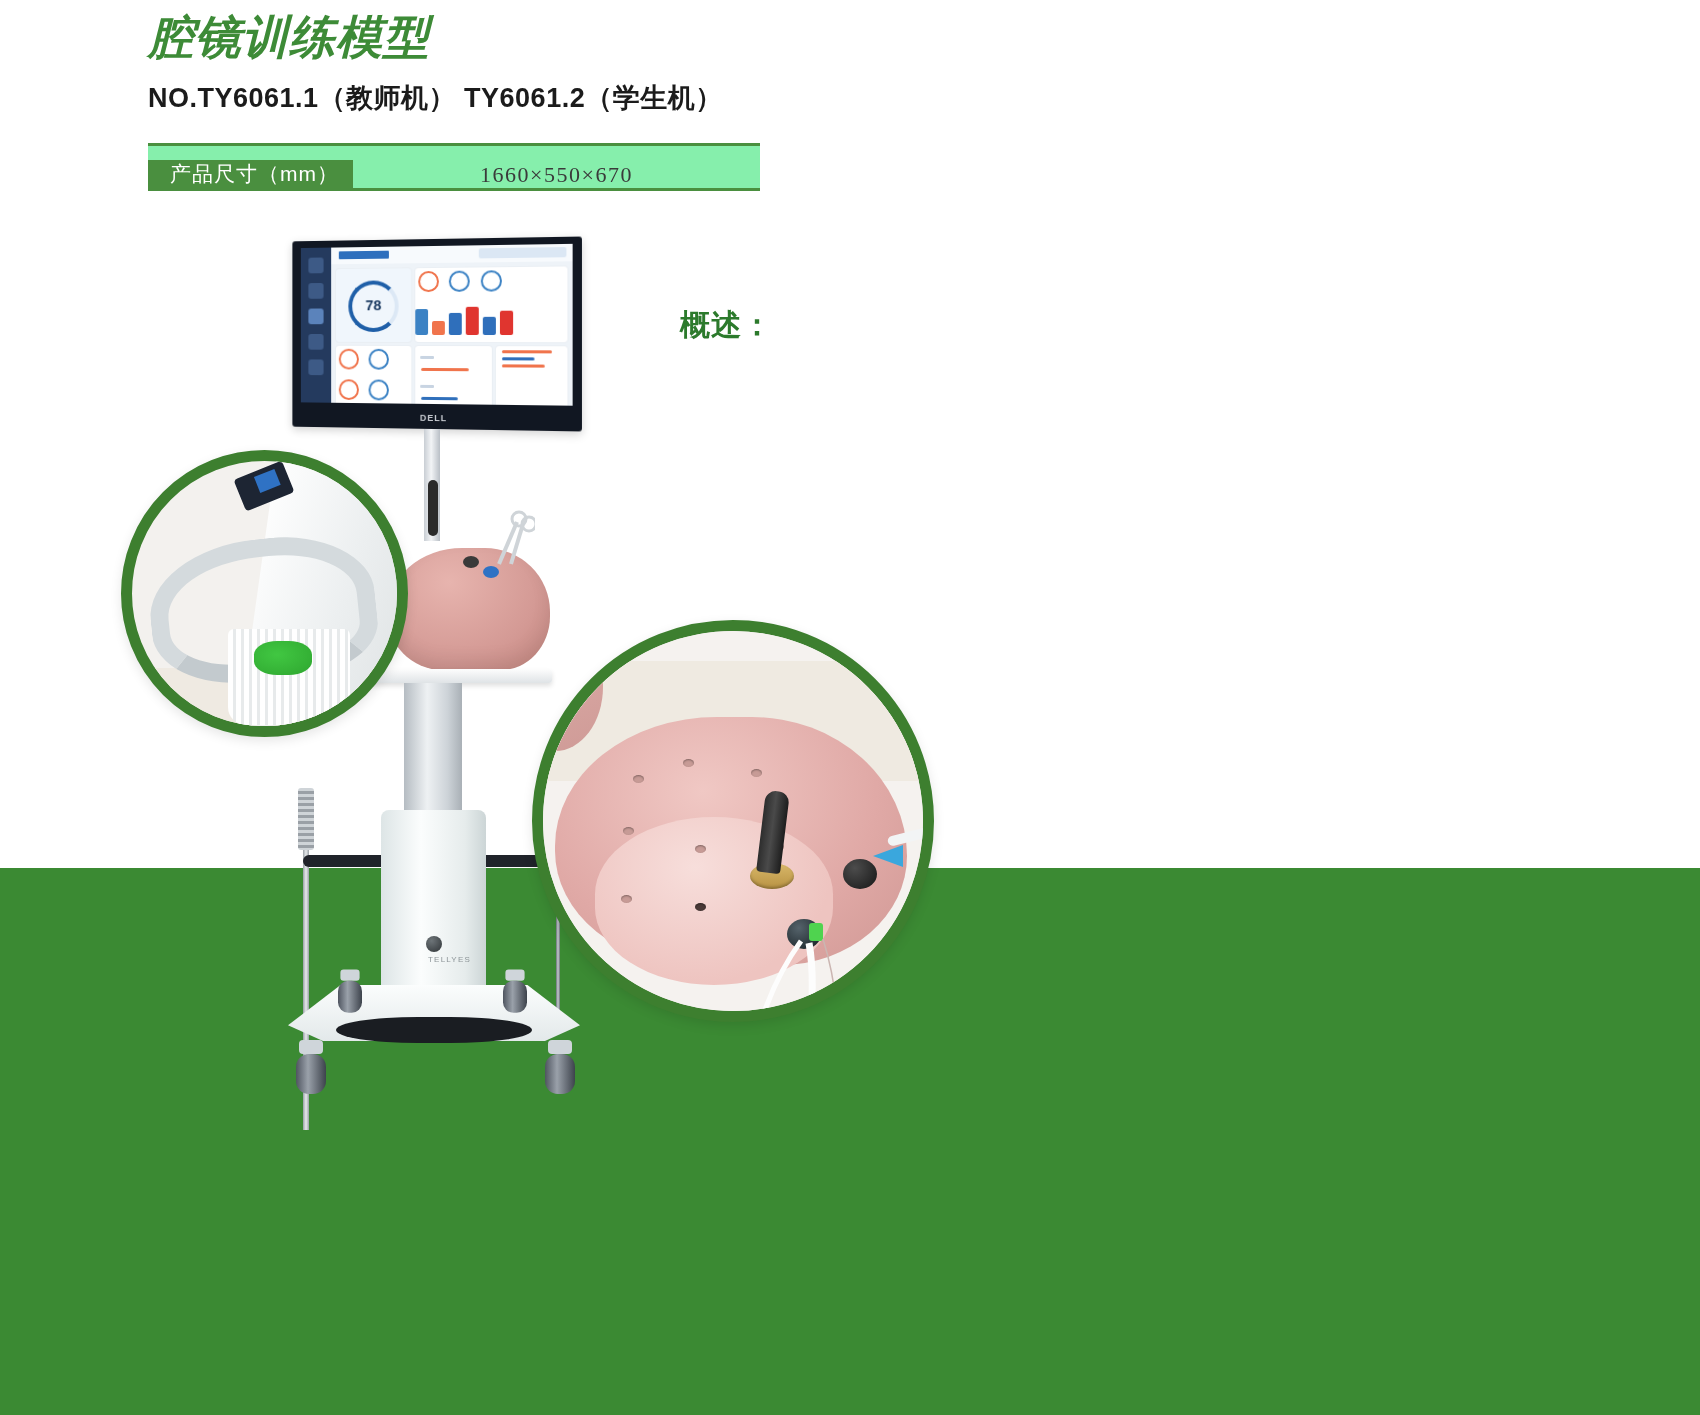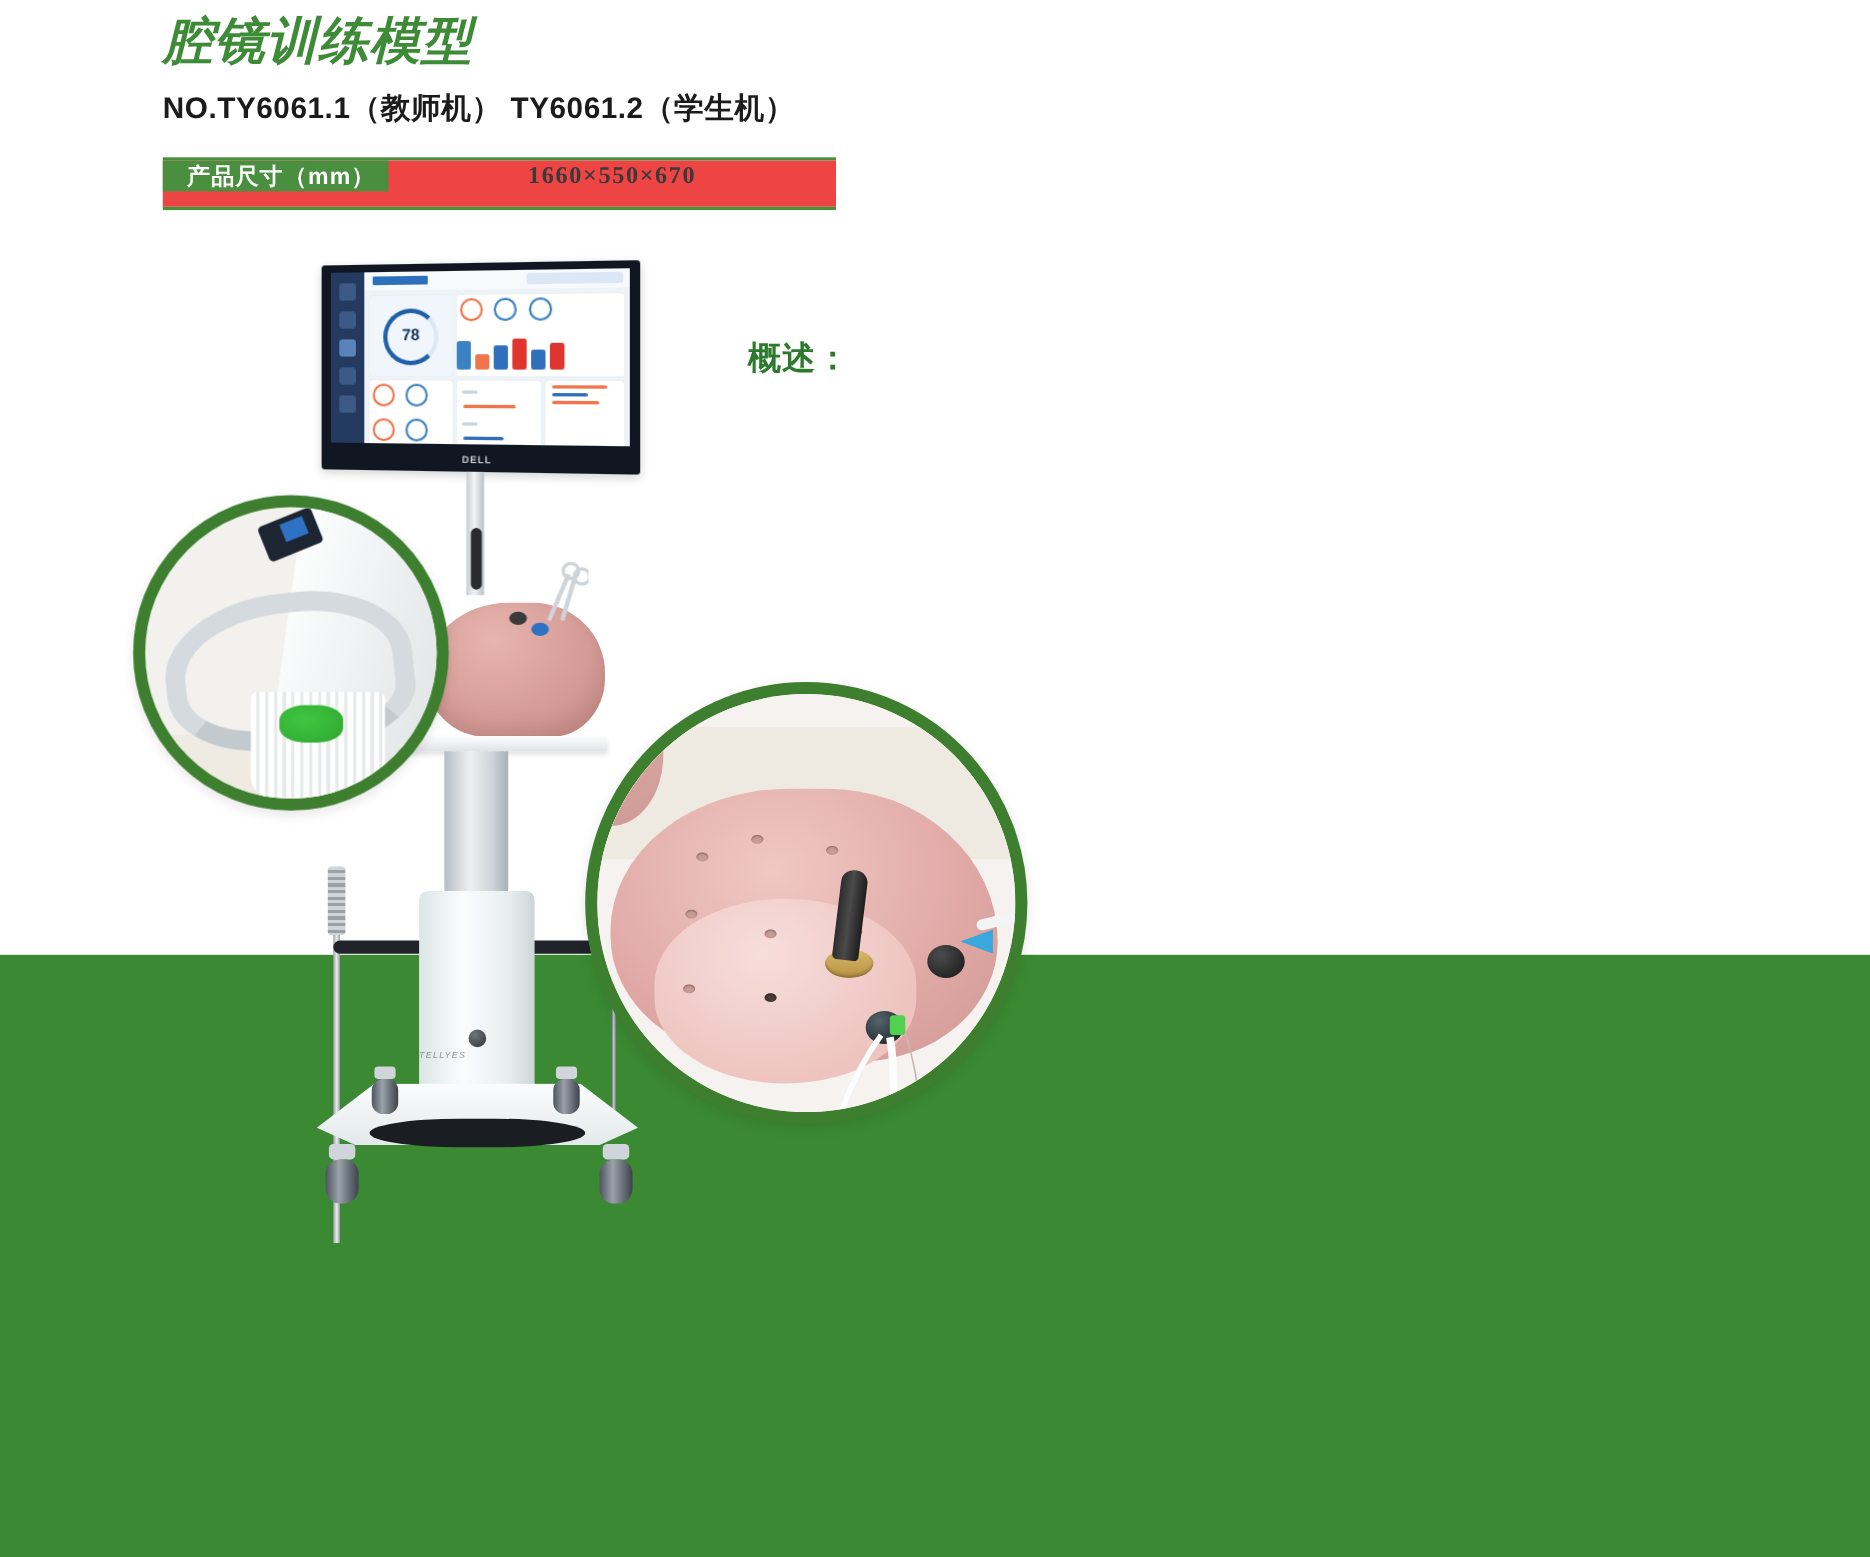--- a/index.html
+++ b/index.html
@@ -22,21 +22,21 @@
   .subtitle{
     position:absolute;left:148px;top:80px;
     font-size:27px;font-weight:bold;color:#1b1b1b;letter-spacing:0.5px;
   }
   
   .spec{
     position:absolute;left:148px;top:143px;width:612px;
   }
   .spec-line-top{height:3px;background:#4a8f3f;width:100%;}
   .spec-line-bot{height:3px;background:#4a8f3f;width:100%;}
-  .spec-row{display:flex;align-items:flex-start;height:42px;background:#ef4444;font-weight:bold;}
+  .spec-row{display:flex;align-items:flex-end;height:42px;background:#86efac;}
   .spec-key{
     width:205px;background:#4a8f3f;color:#ffffff;
     display:flex;align-items:center;padding-left:22px;box-sizing:border-box;
     font-size:21px;letter-spacing:1px;
   }
   .spec-val{
     flex:1;display:flex;align-items:center;justify-content:center;
     color:#3a3a3a;font-size:22px;letter-spacing:1.5px;
     font-family:"Liberation Serif","DejaVu Serif",serif;
   }
@@ -115,22 +115,22 @@
   .tray{position:absolute;left:330px;top:669px;width:222px;height:14px;
     background:linear-gradient(180deg,#fdfdfd,#dfe3e6);border-radius:3px;
     box-shadow:0 3px 5px rgba(0,0,0,.12);}
 
   
   .col-up{position:absolute;left:404px;top:683px;width:58px;height:130px;
     background:linear-gradient(90deg,#b5bcc2,#eef1f3 40%,#cdd3d8 75%,#a9b0b6);}
   .col-low{position:absolute;left:381px;top:810px;width:105px;height:180px;
     background:linear-gradient(90deg,#dde5e6,#fbfdfd 38%,#e6ecec 80%,#ccd5d6);
     border-radius:8px 8px 4px 4px;}
-  .cart-logo{position:absolute;left:381px;top:955px;width:105px;text-align:left;
-    color:#8d9598;font-size:8px;letter-spacing:1.2px;font-style:italic;}
+  .cart-logo{position:absolute;left:397px;top:955px;width:105px;text-align:center;
+    color:#8d9598;font-size:8px;letter-spacing:1.2px;}
   .cart-badge{position:absolute;left:426px;top:936px;width:16px;height:16px;
     border-radius:50%;background:radial-gradient(circle at 35% 30%,#6d7478,#2f3437);}
   .cross{position:absolute;left:303px;top:855px;width:262px;height:12px;
     background:#20232a;border-radius:6px;}
   .base{position:absolute;left:288px;top:985px;width:292px;height:62px;}
   .base-plate{position:absolute;left:0;top:0;width:292px;height:56px;
     background:linear-gradient(180deg,#fbfdfd,#e3e9ea);
     clip-path:polygon(18% 0,82% 0,100% 72%,88% 100%,12% 100%,0 72%);}
   .base-dark{position:absolute;left:48px;top:32px;width:196px;height:26px;
     background:#1a1d22;border-radius:50%/60%;}

